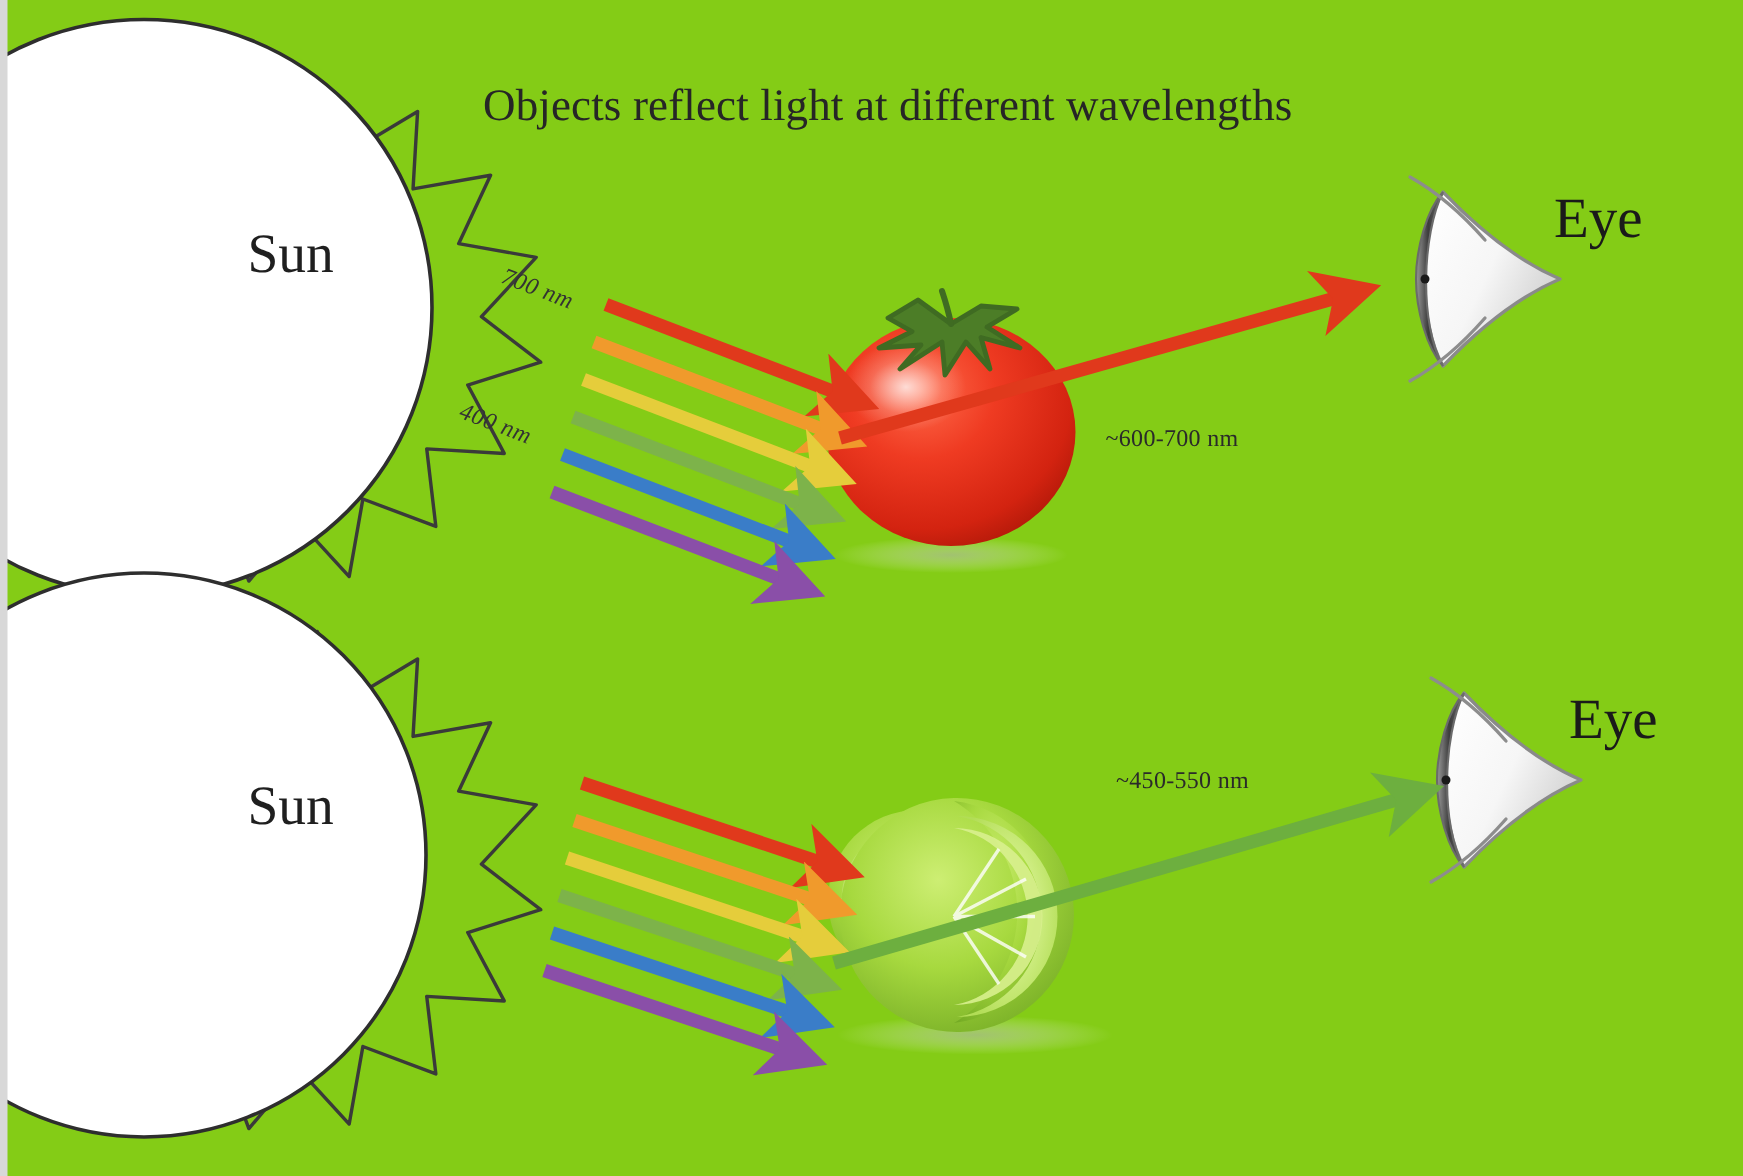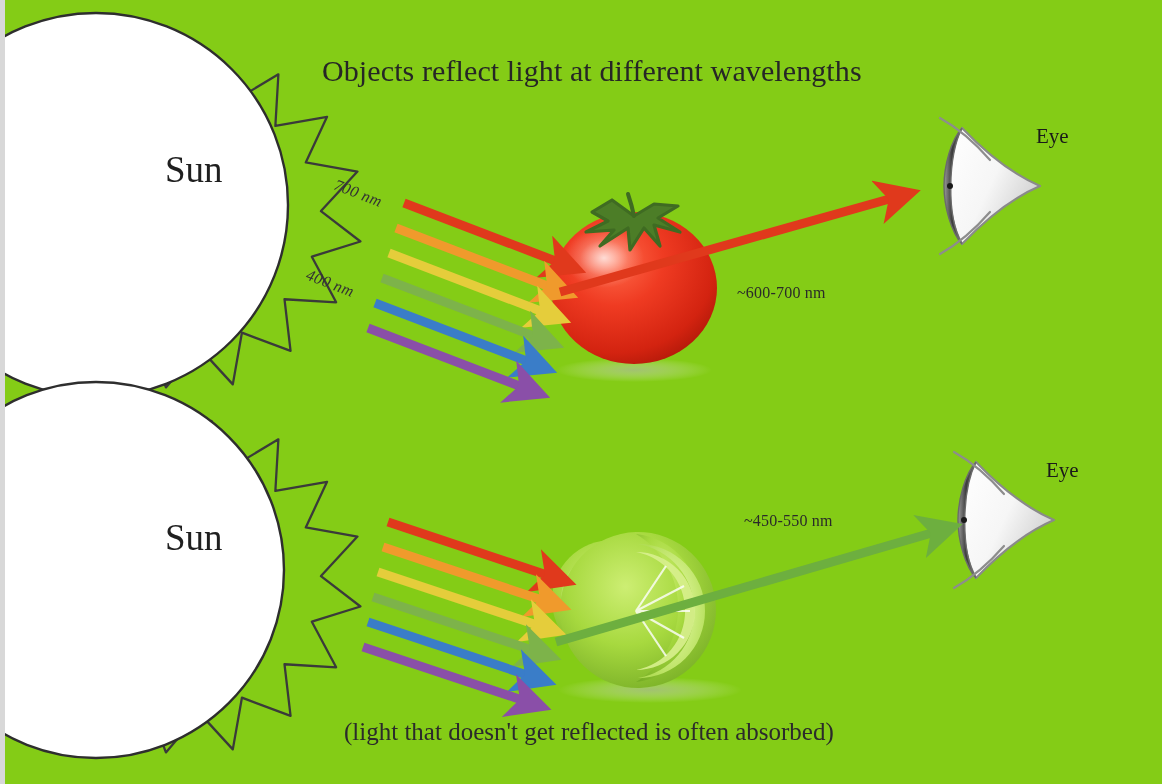--- a/index.html
+++ b/index.html
@@ -41,21 +41,21 @@
     color: #2b2b2b;
     white-space: nowrap;
   }
   .sun-label {
     position: absolute;
     font-size: 37px;
     color: #1f1f1f;
   }
   .eye-label {
     position: absolute;
-    font-size: 21px;
+    font-size: 38px;
     color: #1a1a1a;
   }
   .nm-label {
     position: absolute;
     font-size: 16px;
     font-style: italic;
     color: #333333;
     white-space: nowrap;
     letter-spacing: 0.4px;
   }
@@ -256,15 +256,14 @@
 
   <div class="eye-label" style="left:1036px; top:124px;">Eye</div>
   <div class="eye-label" style="left:1046px; top:458px;">Eye</div>
 
   <div class="nm-label" style="left:338px; top:176px; transform:rotate(21deg); transform-origin:left top;">700 nm</div>
   <div class="nm-label" style="left:310px; top:266px; transform:rotate(21deg); transform-origin:left top;">400 nm</div>
 
   <div class="refl-label" style="left:737px; top:256px;margin-top:28px;">~600-700 nm</div>
   <div class="refl-label" style="left:744px; top:512px;">~450-550 nm</div>
 
-  <div class="caption">(light that doesn't get reflected is often absorbed)</div>
 
 </div>
 
 </body></html>

